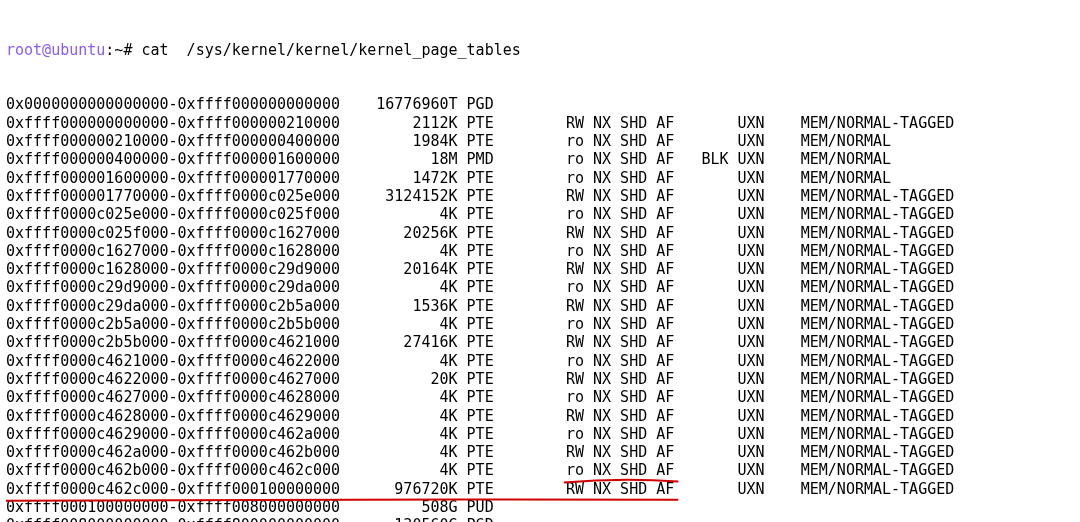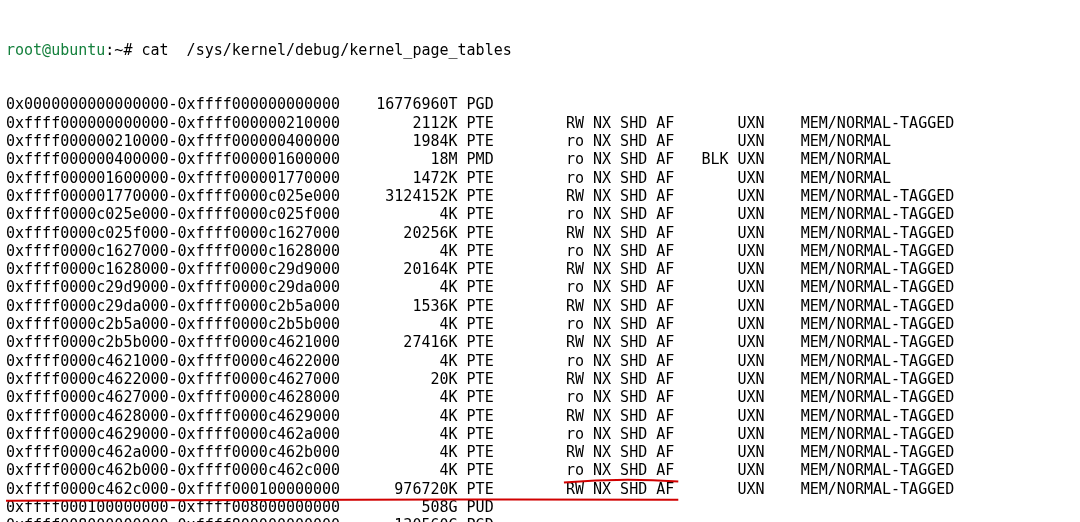--- a/index.html
+++ b/index.html
@@ -1,25 +1,25 @@
 <!DOCTYPE html>
 <html><head>
 <meta charset="utf-8">
 <style>
   html,body{margin:0;padding:0;background:#fff;color:#000;
     font-family:"DejaVu Sans Mono","Liberation Mono","Courier New",monospace;
     font-size:15px;line-height:1.22;}
   .wrap{padding:4px 6px;white-space:pre;position:relative;width:1080px;box-sizing:border-box;}
-  .prompt .u{color:#15803d;}
+  .prompt .u{color:#8b5cf6;}
   .annot-svg{position:absolute;left:0;top:0;pointer-events:none;}
   .ln{white-space:pre;}
 </style>
 </head>
 <body>
 
 <div class="wrap">
-  <div class="ln prompt"><span class="u">root@ubuntu</span><span>:~#</span> <span>cat  /sys/kernel/debug/kernel_page_tables</span></div>
+  <div class="ln prompt"><span class="u">root@ubuntu</span><span>:~#</span> <span>cat  /sys/kernel/kernel/kernel_page_tables</span></div>
   <div id="rows"><div class="ln"><span>0x0000000000000000-0xffff000000000000 </span><span>   16776960T </span><span>PGD </span></div><div class="ln"><span>0xffff000000000000-0xffff000000210000 </span><span>       2112K </span><span>PTE </span><span>       </span><span>RW NX SHD AF  </span><span>     UXN</span><span>    </span><span>MEM/NORMAL-TAGGED</span></div><div class="ln"><span>0xffff000000210000-0xffff000000400000 </span><span>       1984K </span><span>PTE </span><span>       </span><span>ro NX SHD AF  </span><span>     UXN</span><span>    </span><span>MEM/NORMAL</span></div><div class="ln"><span>0xffff000000400000-0xffff000001600000 </span><span>         18M </span><span>PMD </span><span>       </span><span>ro NX SHD AF  </span><span> BLK UXN</span><span>    </span><span>MEM/NORMAL</span></div><div class="ln"><span>0xffff000001600000-0xffff000001770000 </span><span>       1472K </span><span>PTE </span><span>       </span><span>ro NX SHD AF  </span><span>     UXN</span><span>    </span><span>MEM/NORMAL</span></div><div class="ln"><span>0xffff000001770000-0xffff0000c025e000 </span><span>    3124152K </span><span>PTE </span><span>       </span><span>RW NX SHD AF  </span><span>     UXN</span><span>    </span><span>MEM/NORMAL-TAGGED</span></div><div class="ln"><span>0xffff0000c025e000-0xffff0000c025f000 </span><span>          4K </span><span>PTE </span><span>       </span><span>ro NX SHD AF  </span><span>     UXN</span><span>    </span><span>MEM/NORMAL-TAGGED</span></div><div class="ln"><span>0xffff0000c025f000-0xffff0000c1627000 </span><span>      20256K </span><span>PTE </span><span>       </span><span>RW NX SHD AF  </span><span>     UXN</span><span>    </span><span>MEM/NORMAL-TAGGED</span></div><div class="ln"><span>0xffff0000c1627000-0xffff0000c1628000 </span><span>          4K </span><span>PTE </span><span>       </span><span>ro NX SHD AF  </span><span>     UXN</span><span>    </span><span>MEM/NORMAL-TAGGED</span></div><div class="ln"><span>0xffff0000c1628000-0xffff0000c29d9000 </span><span>      20164K </span><span>PTE </span><span>       </span><span>RW NX SHD AF  </span><span>     UXN</span><span>    </span><span>MEM/NORMAL-TAGGED</span></div><div class="ln"><span>0xffff0000c29d9000-0xffff0000c29da000 </span><span>          4K </span><span>PTE </span><span>       </span><span>ro NX SHD AF  </span><span>     UXN</span><span>    </span><span>MEM/NORMAL-TAGGED</span></div><div class="ln"><span>0xffff0000c29da000-0xffff0000c2b5a000 </span><span>       1536K </span><span>PTE </span><span>       </span><span>RW NX SHD AF  </span><span>     UXN</span><span>    </span><span>MEM/NORMAL-TAGGED</span></div><div class="ln"><span>0xffff0000c2b5a000-0xffff0000c2b5b000 </span><span>          4K </span><span>PTE </span><span>       </span><span>ro NX SHD AF  </span><span>     UXN</span><span>    </span><span>MEM/NORMAL-TAGGED</span></div><div class="ln"><span>0xffff0000c2b5b000-0xffff0000c4621000 </span><span>      27416K </span><span>PTE </span><span>       </span><span>RW NX SHD AF  </span><span>     UXN</span><span>    </span><span>MEM/NORMAL-TAGGED</span></div><div class="ln"><span>0xffff0000c4621000-0xffff0000c4622000 </span><span>          4K </span><span>PTE </span><span>       </span><span>ro NX SHD AF  </span><span>     UXN</span><span>    </span><span>MEM/NORMAL-TAGGED</span></div><div class="ln"><span>0xffff0000c4622000-0xffff0000c4627000 </span><span>         20K </span><span>PTE </span><span>       </span><span>RW NX SHD AF  </span><span>     UXN</span><span>    </span><span>MEM/NORMAL-TAGGED</span></div><div class="ln"><span>0xffff0000c4627000-0xffff0000c4628000 </span><span>          4K </span><span>PTE </span><span>       </span><span>ro NX SHD AF  </span><span>     UXN</span><span>    </span><span>MEM/NORMAL-TAGGED</span></div><div class="ln"><span>0xffff0000c4628000-0xffff0000c4629000 </span><span>          4K </span><span>PTE </span><span>       </span><span>RW NX SHD AF  </span><span>     UXN</span><span>    </span><span>MEM/NORMAL-TAGGED</span></div><div class="ln"><span>0xffff0000c4629000-0xffff0000c462a000 </span><span>          4K </span><span>PTE </span><span>       </span><span>ro NX SHD AF  </span><span>     UXN</span><span>    </span><span>MEM/NORMAL-TAGGED</span></div><div class="ln"><span>0xffff0000c462a000-0xffff0000c462b000 </span><span>          4K </span><span>PTE </span><span>       </span><span>RW NX SHD AF  </span><span>     UXN</span><span>    </span><span>MEM/NORMAL-TAGGED</span></div><div class="ln"><span>0xffff0000c462b000-0xffff0000c462c000 </span><span>          4K </span><span>PTE </span><span>       </span><span>ro NX SHD AF  </span><span>     UXN</span><span>    </span><span>MEM/NORMAL-TAGGED</span></div><div class="ln"><span>0xffff0000c462c000-0xffff000100000000 </span><span>     976720K </span><span>PTE </span><span>       </span><span>RW NX SHD AF  </span><span>     UXN</span><span>    </span><span>MEM/NORMAL-TAGGED</span></div><div class="ln"><span>0xffff000100000000-0xffff008000000000 </span><span>        508G </span><span>PUD </span></div><div class="ln"><span>0xffff008000000000-0xffff800000000000 </span><span>     130560G </span><span>PGD </span></div></div>
   <svg id="annot" class="annot-svg" width="1080" height="575">
       <path d="M 563.921875 482.421875 Q 621.109375 477.421875 678.296875 481.421875" stroke="#d10000" stroke-width="2" fill="none"></path>
       <path d="M 6 500.71875 Q 342.1484375 498.71875 678.296875 499.71875" stroke="#d10000" stroke-width="2" fill="none"></path>
     </svg>
 </div>
 
 </body></html>

